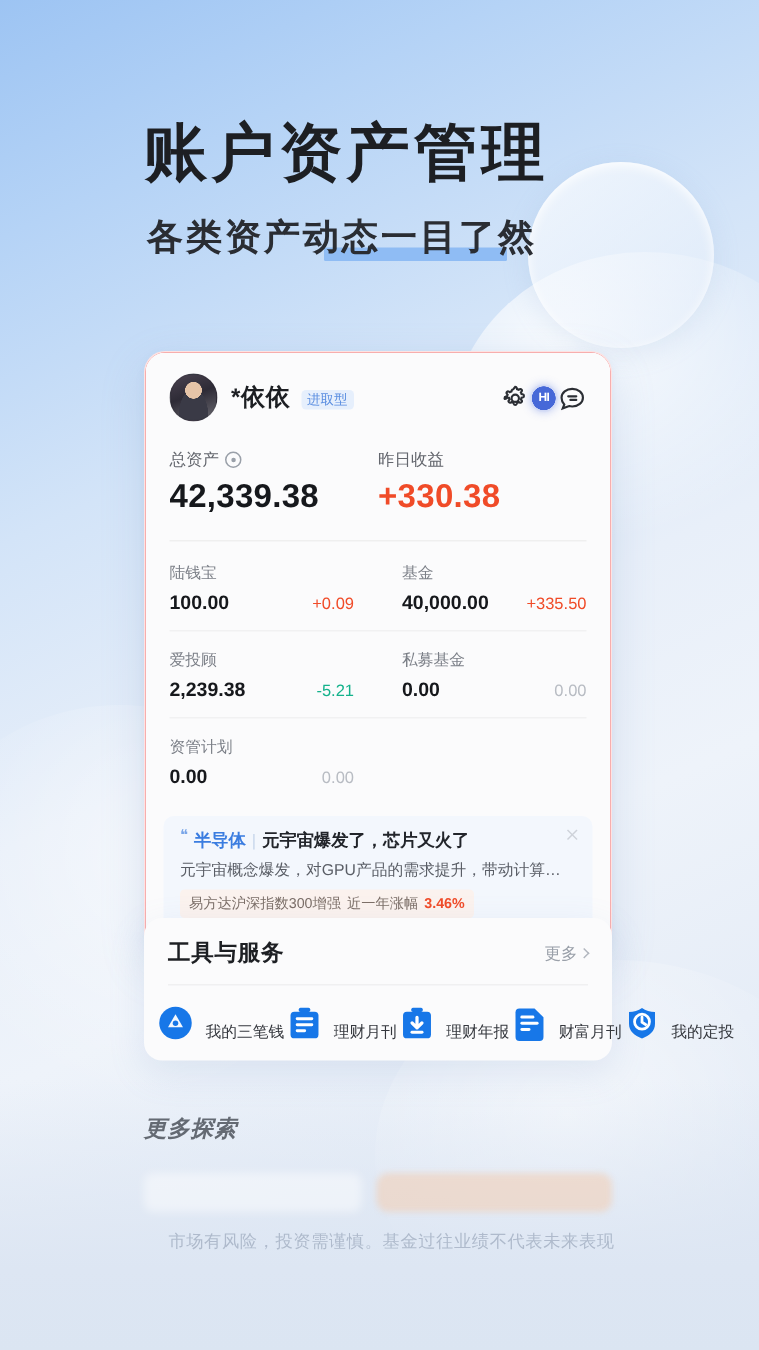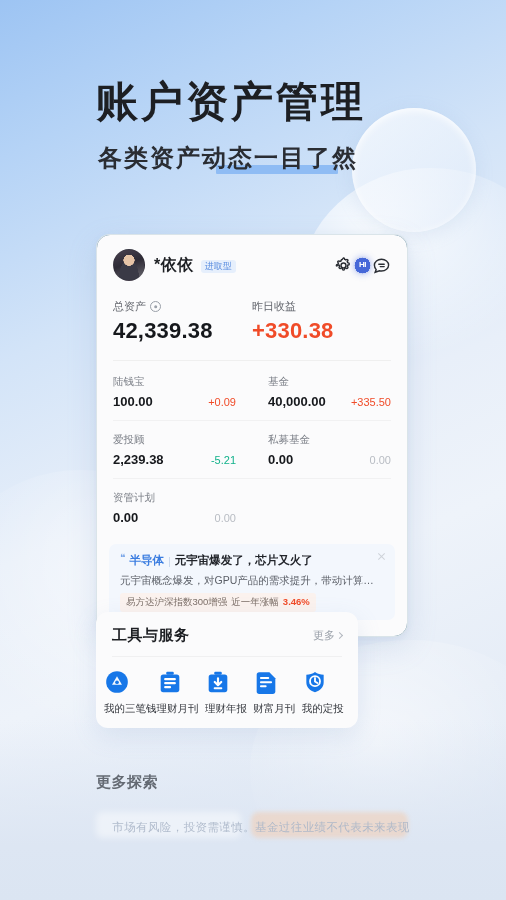--- a/index.html
+++ b/index.html
@@ -65,21 +65,21 @@
   .subhead-underline {
     position: absolute; z-index: 1;
     left: 118px; bottom: 0px; width: 122px; height: 9px;
     background: #8fbcf4; border-radius: 1px;
   }
 
   
   .card {
     position: absolute; left: 96px; top: 234px;
     width: 312px; z-index: 6;
-    background: #0c4a6e;
+    background: #ef4444;
     border-radius: 14px;
     border: 1px solid rgba(255,255,255,.85);
     box-shadow: 0 10px 30px rgba(120,152,196,.20), 0 2px 6px rgba(120,152,196,.10);
     overflow: hidden;
   }
   .card-inner { background: #fbfbfc; }
 
   
   .card-head {
     display: flex; align-items: center;
@@ -204,47 +204,47 @@
     font-size: 9.5px; color: #7c6f68; white-space: nowrap;
   }
   .news-fund .pct { color: #f04b28; font-weight: 700; }
   .dots { display: flex; justify-content: center; align-items: center; gap: 3px; margin-top: 7px; }
   .dot { width: 3px; height: 3px; border-radius: 2px; background: #e2e6ec; }
   .dot.active { width: 10px; background: #cfd6df; }
 
   
   .tools-card {
     position: absolute; left: 96px; top: 612px;
-    width: 262px; z-index: 6;
+    width: 312px; z-index: 6;
     background: #fbfbfc;
     border-radius: 12px;
     box-shadow: 0 8px 24px rgba(120,152,196,.16);
     padding: 14px 0 12px 0;
   }
   .tools-head {
     display: flex; align-items: center; padding: 0 16px 11px 16px;
   }
   .tools-title { font-size: 15px; font-weight: 700; color: #1d1f23; letter-spacing: .5px; }
   .tools-more {
     margin-left: auto; font-size: 11px; color: #9aa0a9;
     display: flex; align-items: center; gap: 2px;
   }
   .chev { width: 5px; height: 5px; border-right: 1.2px solid #b2b7bf; border-top: 1.2px solid #b2b7bf; transform: rotate(45deg); }
   .tools-sep { height: 1px; background: #f0f0f1; margin: 0 16px 12px 16px; }
   .tools-grid { display: flex; padding: 0 8px; }
   .tool {
     flex: 1 1 20%;
-    display: flex; flex-direction: column; align-items: flex-start; gap: 7px;
+    display: flex; flex-direction: row; align-items: flex-end; gap: 7px;
   }
   .tool-icon { width: 26px; height: 26px; display: block; }
   .tool-label { font-size: 10.5px; color: #34373d; white-space: nowrap; }
 
   
   .explore {
-    position: absolute; left: 96px; top: 773px; z-index: 6; width: 312px;
+    position: absolute; left: 96px; top: 743px; z-index: 6; width: 312px; font-style: italic;
   }
   .explore-title { font-size: 15px; font-weight: 700; color: #646a73; letter-spacing: .5px; }
   .ghost-row { margin-top: 20px; display: flex; gap: 10px; align-items: center; }
   .ghost-left { flex: 1 1 48%; height: 26px; border-radius: 6px; background: rgba(255,255,255,.45); filter: blur(3px); }
   .ghost-right { flex: 1 1 52%; height: 26px; border-radius: 8px; background: rgba(243,204,176,.55); filter: blur(2px); }
 
   
   .disclaimer {
     position: absolute; left: 16px; right: 0; top: 820px; z-index: 7;
     text-align: center;

